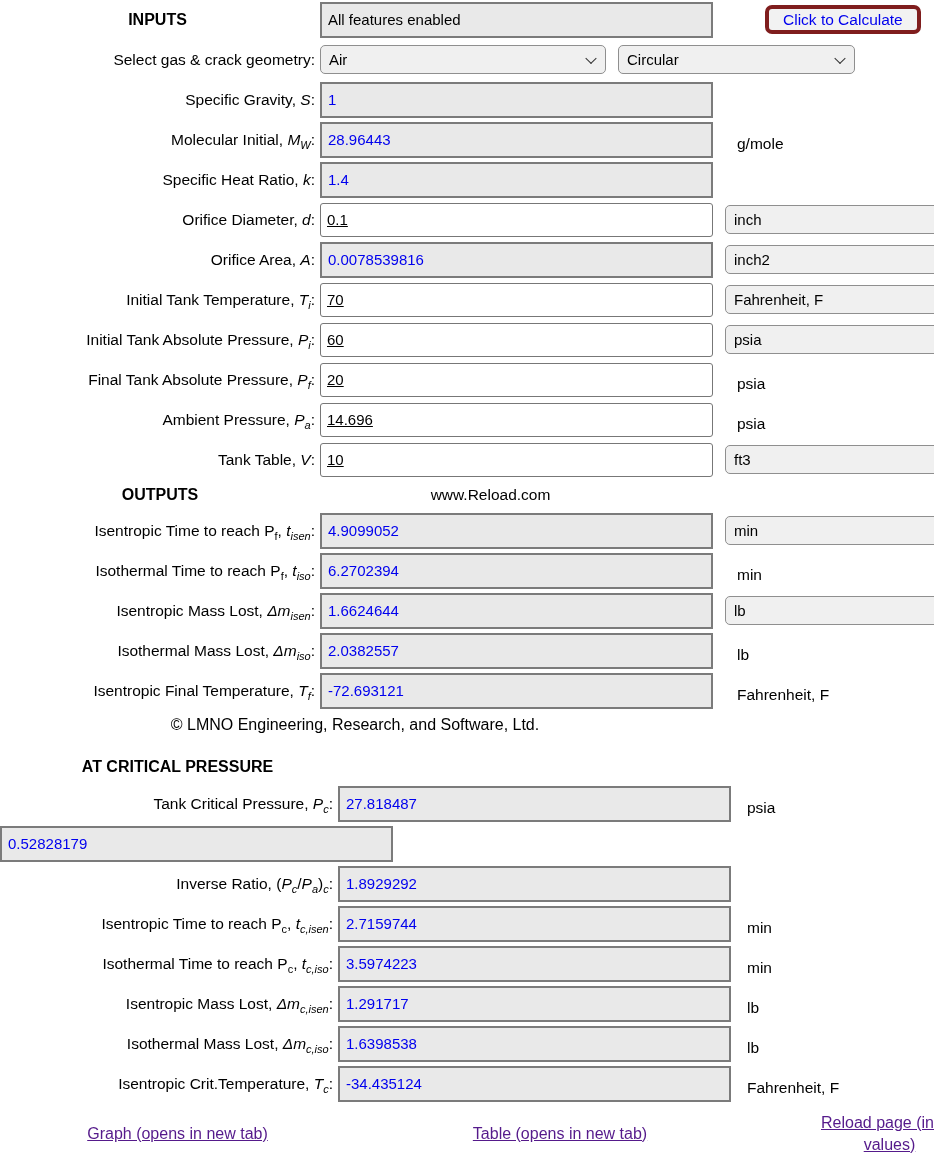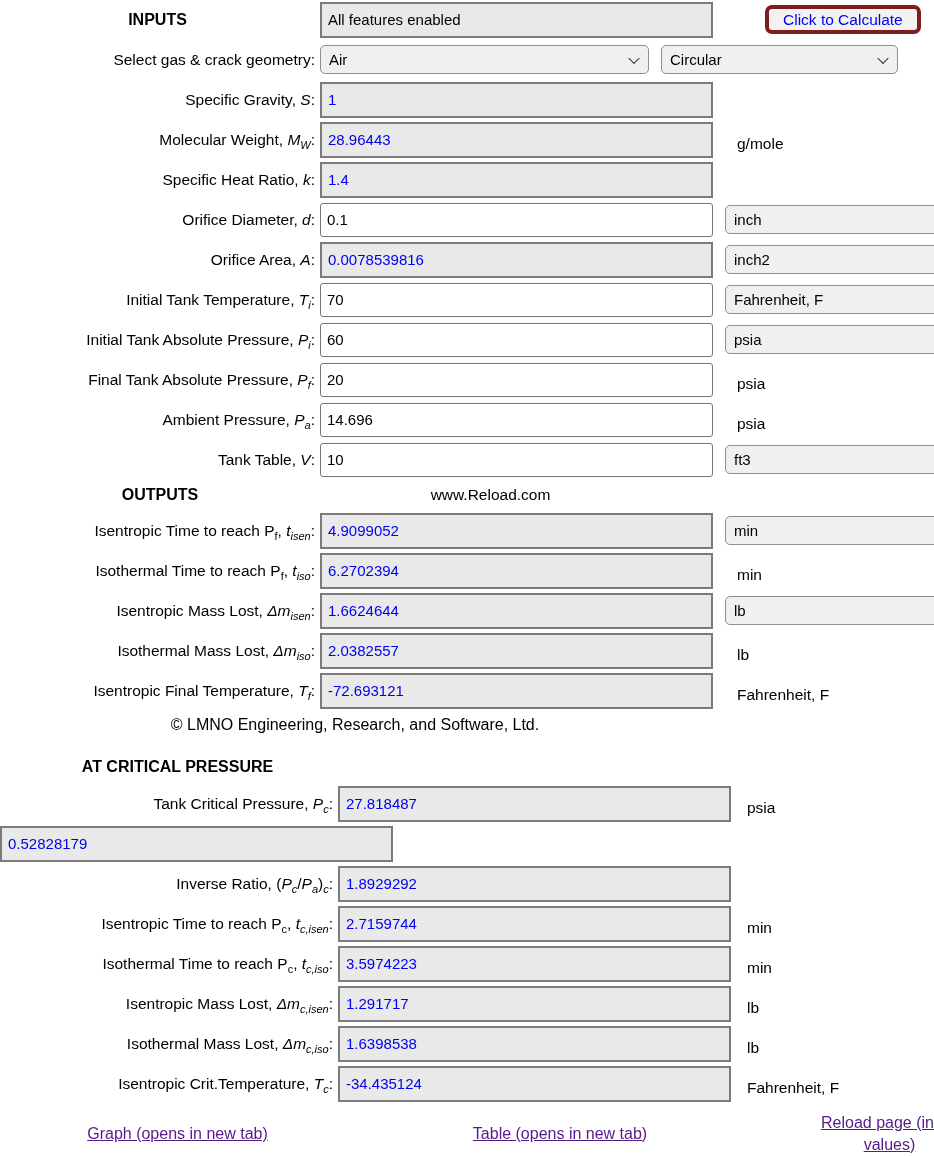--- a/index.html
+++ b/index.html
@@ -16,28 +16,28 @@
   .it { font-style:italic; }
 
   .heading { font-weight:bold; font-size:16px; color:#000; }
   .heading-cell { width:320px; flex:none; text-align:center; }
   .mid-center { width:341px; flex:none; text-align:center; font-size:15.5px; }
 
   .field { width:393px; height:29px; flex:none; box-sizing:border-box; font-family:inherit;
            font-size:15px; padding:16px 6px; outline:none; }
   .field.ro { border:2px solid #7b7b7b; border-radius:0; background:#e9e9e9; color:#0000EE; }
   .field.ro.dark { color:#000; }
-  .field.rw { border:1px solid #777777; border-radius:3px; background:#ffffff; color:#000; }
+  .field.rw { border:1px solid #777777; border-radius:3px; background:#ffffff; color:#000;text-decoration:underline; }
 
   .sel-wrap { position:relative; display:inline-block; flex:none; }
   .sel-wrap.unit-sel { margin-left:12px; }
   .sel { height:29px; width:237px; box-sizing:border-box; appearance:none; -webkit-appearance:none;
          -moz-appearance:none; background:#f0f0f0; border:1px solid #8f8f8f; border-radius:5px;
          font-family:inherit; font-size:15px; color:#000; padding:0 26px 0 8px; cursor:pointer; }
-  .sel-wrap.mid .sel { width:329px; }
+  .sel-wrap.mid .sel { width:286px; }
   .chev { position:absolute; right:11px; top:50%; width:7px; height:7px;
           border-right:1.8px solid #333; border-bottom:1.8px solid #333;
           transform:translateY(-70%) rotate(45deg); pointer-events:none; }
 
   .unit-text { margin-left:24px; font-size:15.5px; white-space:nowrap;margin-top:9px; }
   .critical .unit-text { margin-left:16px; }
 
   .calc-btn { margin-left:52px; height:29px; box-sizing:border-box; background:#f2f2f2;
               border:4px solid #7f1d1d; border-radius:7px; color:#0000EE; font-family:inherit;
               font-size:15.5px; padding:0 14px; cursor:pointer; }
@@ -80,21 +80,21 @@
     </span>
   </div>
 
   <div class="rows">
       <div class="row">
     <label class="lbl"><span>Specific Gravity, </span><span class="it">S</span><span>:</span></label>
     <input class="field ro" readonly="" value="1" style="">
 
   </div>
       <div class="row">
-    <label class="lbl"><span>Molecular Weight, </span><span class="it">M</span><sub class="it">W</sub><span>:</span></label>
+    <label class="lbl"><span>Molecular Initial, </span><span class="it">M</span><sub class="it">W</sub><span>:</span></label>
     <input class="field ro" readonly="" value="28.96443" style="">
 
     <span class="unit-text">g/mole</span>
   </div>
       <div class="row">
     <label class="lbl"><span>Specific Heat Ratio, </span><span class="it">k</span><span>:</span></label>
     <input class="field ro" readonly="" value="1.4" style="">
 
   </div>
       <div class="row">

